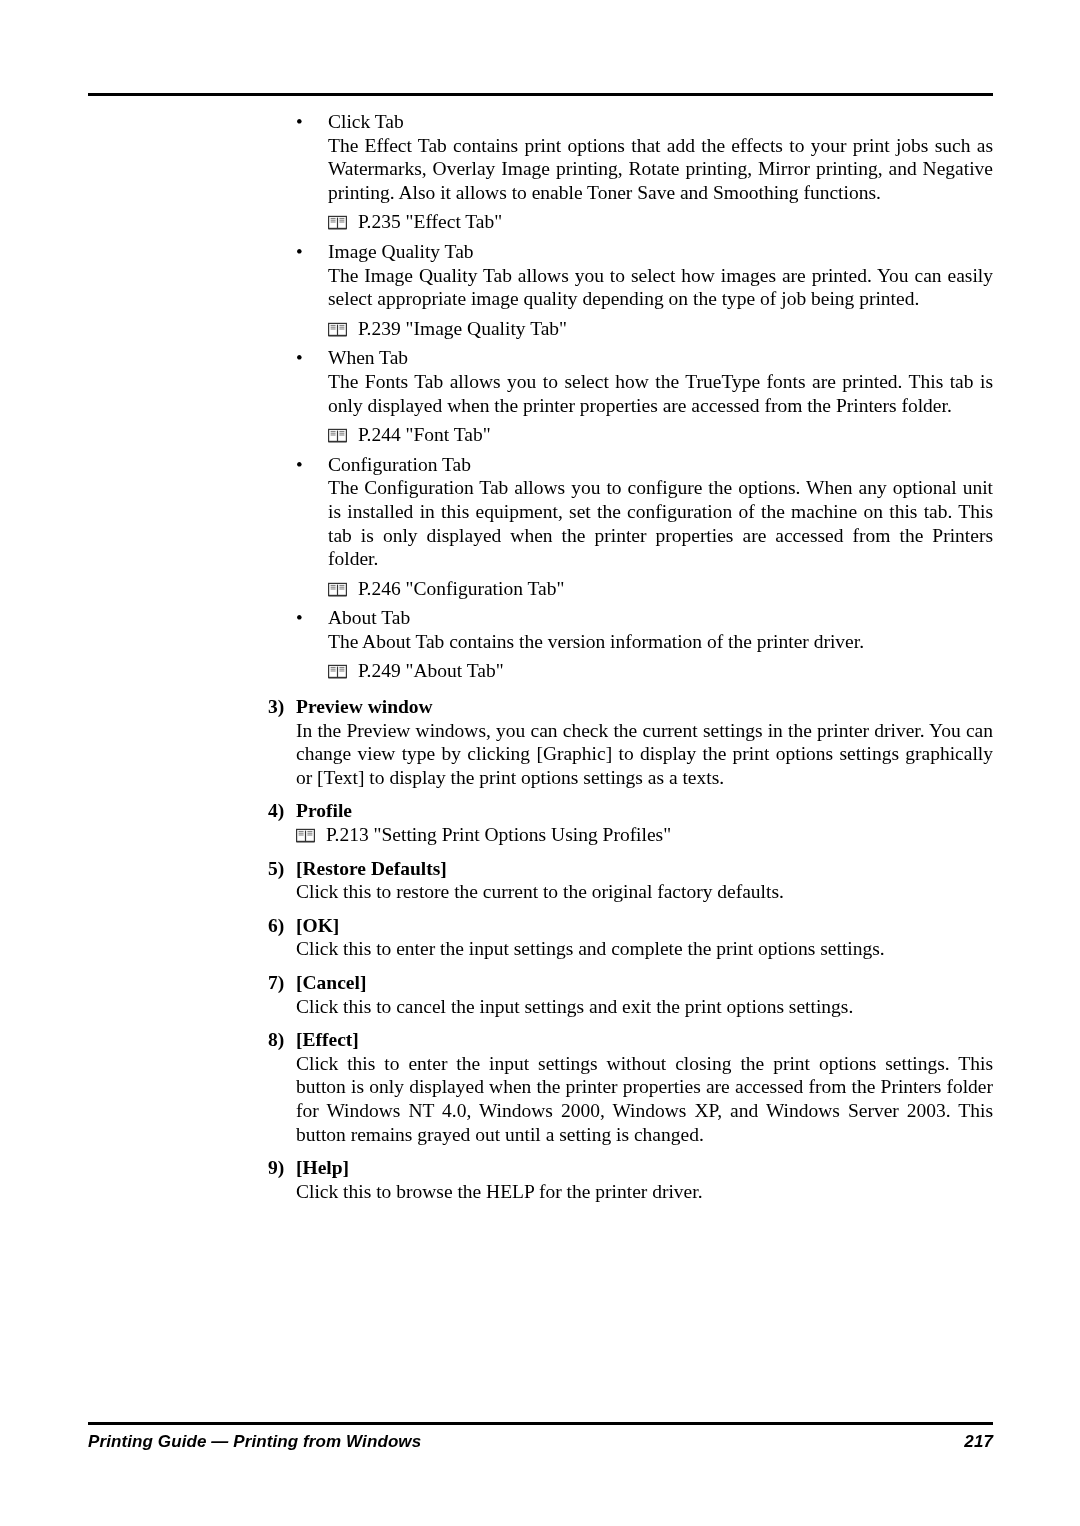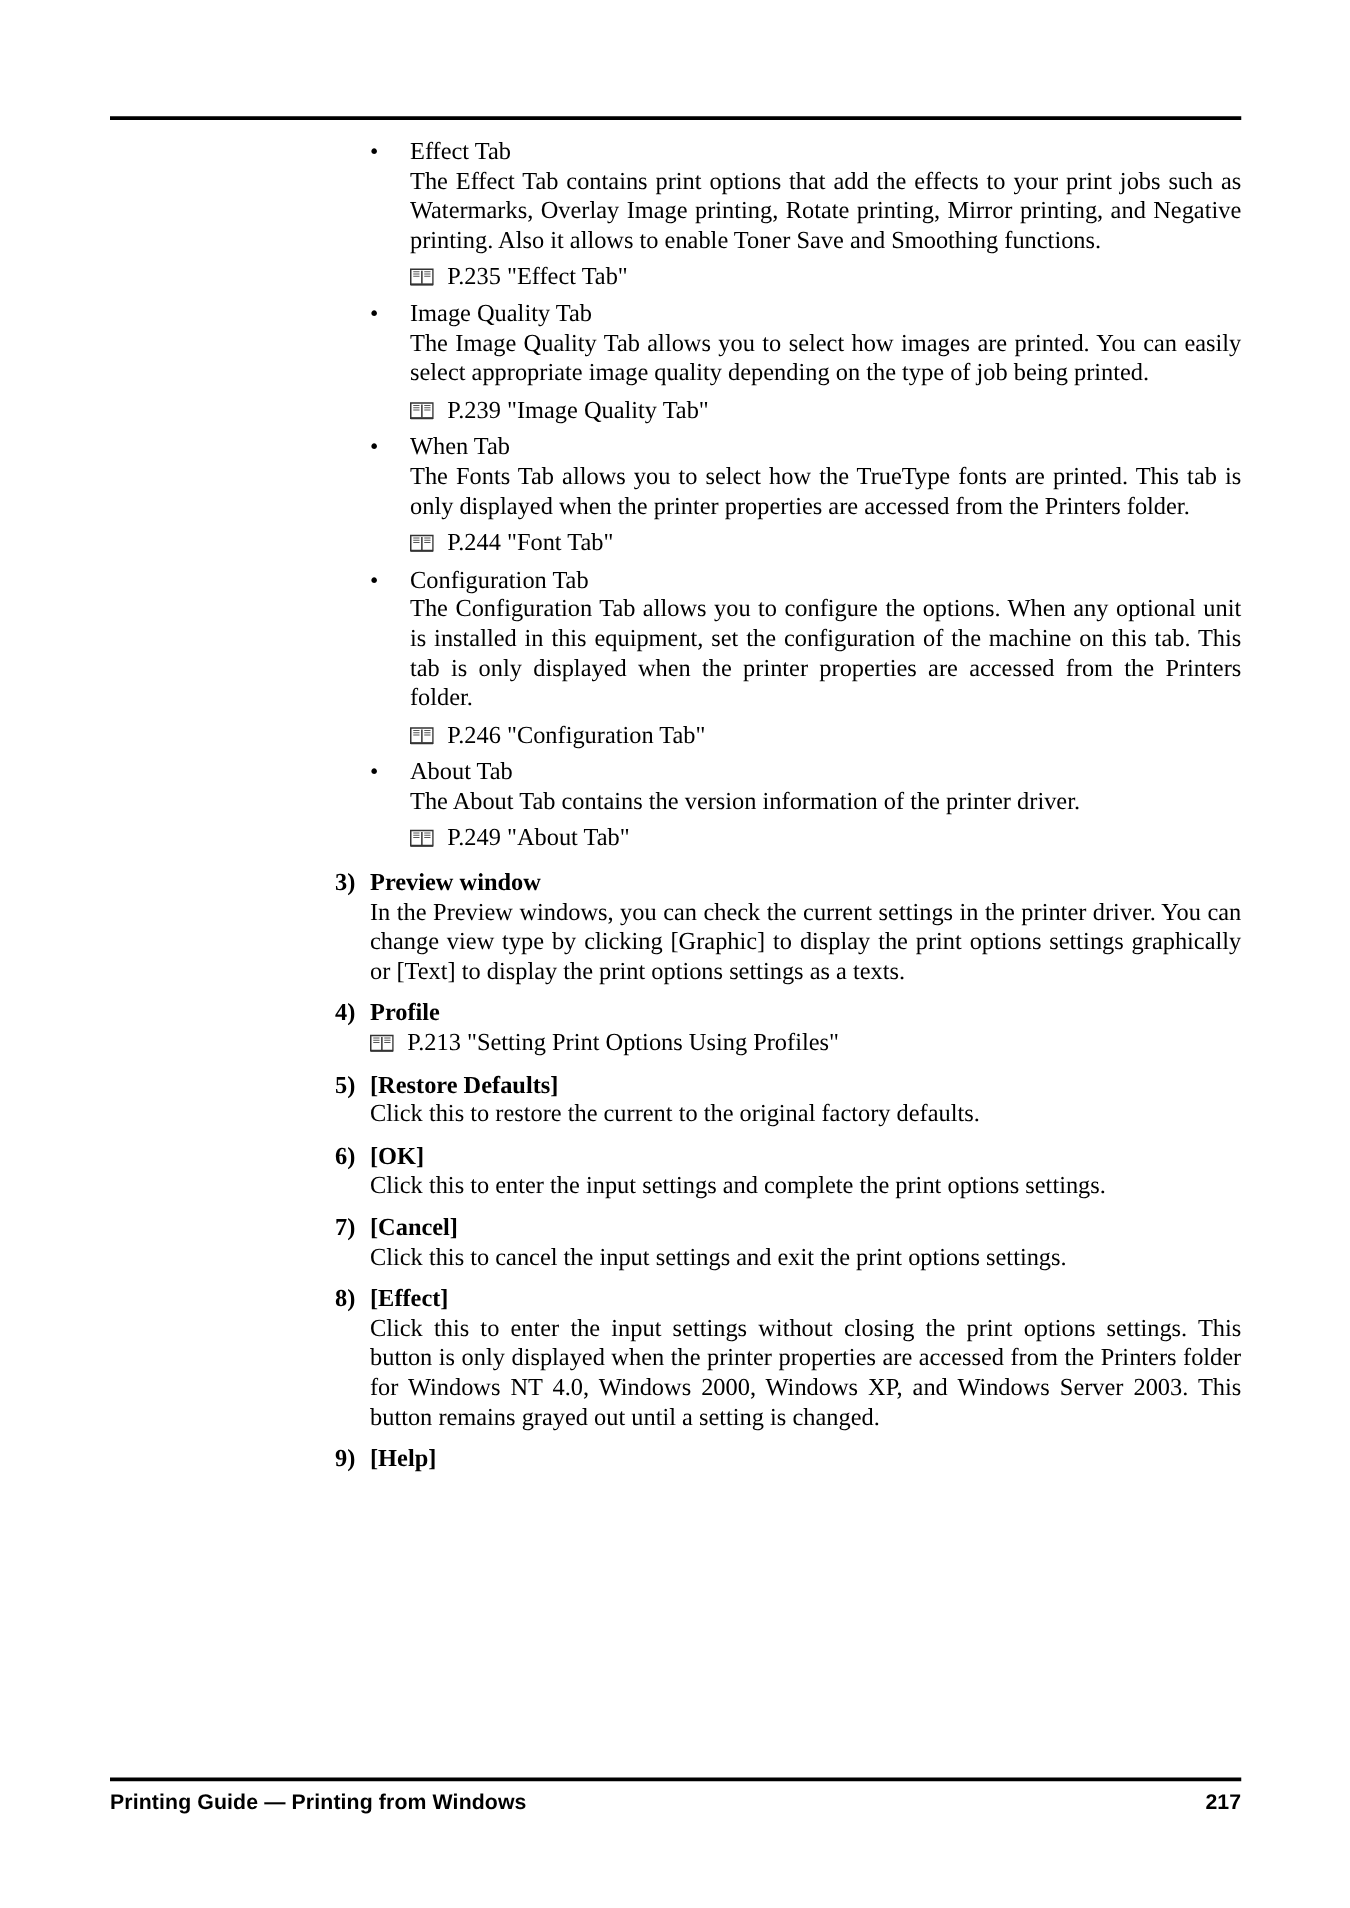--- a/index.html
+++ b/index.html
@@ -113,36 +113,37 @@
     left: 88px;
     top: 1432px;
     width: 905px;
     display: flex;
     justify-content: space-between;
     align-items: baseline;
     font-family: "Liberation Sans", "DejaVu Sans", sans-serif;
     font-size: 17px;
     font-weight: bold;
     letter-spacing: 0.1px;
+    font-style: italic;
   }
   .footer-left { white-space: nowrap; }
   .footer-right { white-space: nowrap; margin-left: 45px; }
 </style>
 </head>
 <body>
 
 <div class="page">
 
   <div class="rule-top"></div>
 
   <div class="content">
 
     <div class="bullet-block">
       <span class="bullet-dot">•</span>
-      <p class="bullet-title">Effect Tab</p>
+      <p class="bullet-title">Click Tab</p>
       <p class="para">The Effect Tab contains print options that add the effects to your print jobs such as Watermarks, Overlay Image printing, Rotate printing, Mirror printing, and Negative printing.  Also it allows to enable Toner Save and Smoothing functions.</p>
     </div>
     <div class="ref ref-indent-bullet">
       <span class="book-icon">
         <svg viewBox="0 0 19 15" width="19" height="15" aria-hidden="true">
           <rect x="0.6" y="1.4" width="17.8" height="12.2" fill="none" stroke="#333" stroke-width="1.2"></rect>
           <path d="M9.5 2.6 L9.5 13.0" stroke="#333" stroke-width="1.2" fill="none"></path>
           <path d="M2.6 3.4 L7.6 3.4 M2.6 5.2 L7.6 5.2 M2.6 7.0 L7.6 7.0
                    M11.4 3.4 L16.4 3.4 M11.4 5.2 L16.4 5.2 M11.4 7.0 L16.4 7.0" stroke="#555" stroke-width="0.8" fill="none"></path>
           <path d="M0.6 13.6 L18.4 13.6" stroke="#333" stroke-width="1.6" fill="none"></path>
@@ -304,20 +305,23 @@
       </div>
     </div>
 
     <div class="gap-md"></div>
 
     <div class="num-block">
       <p class="num-head">
         <span class="num">9)</span>
         <span>[Help]</span>
       </p>
+      <div class="num-body">
+        <p class="para">Click this to browse the HELP for the printer driver.</p>
+      </div>
     </div>
 
   </div>
 
   <div class="rule-bottom"></div>
 
   <div class="footer">
     <span class="footer-left">Printing Guide — Printing from Windows</span>
     <span class="footer-right">217</span>
   </div>

